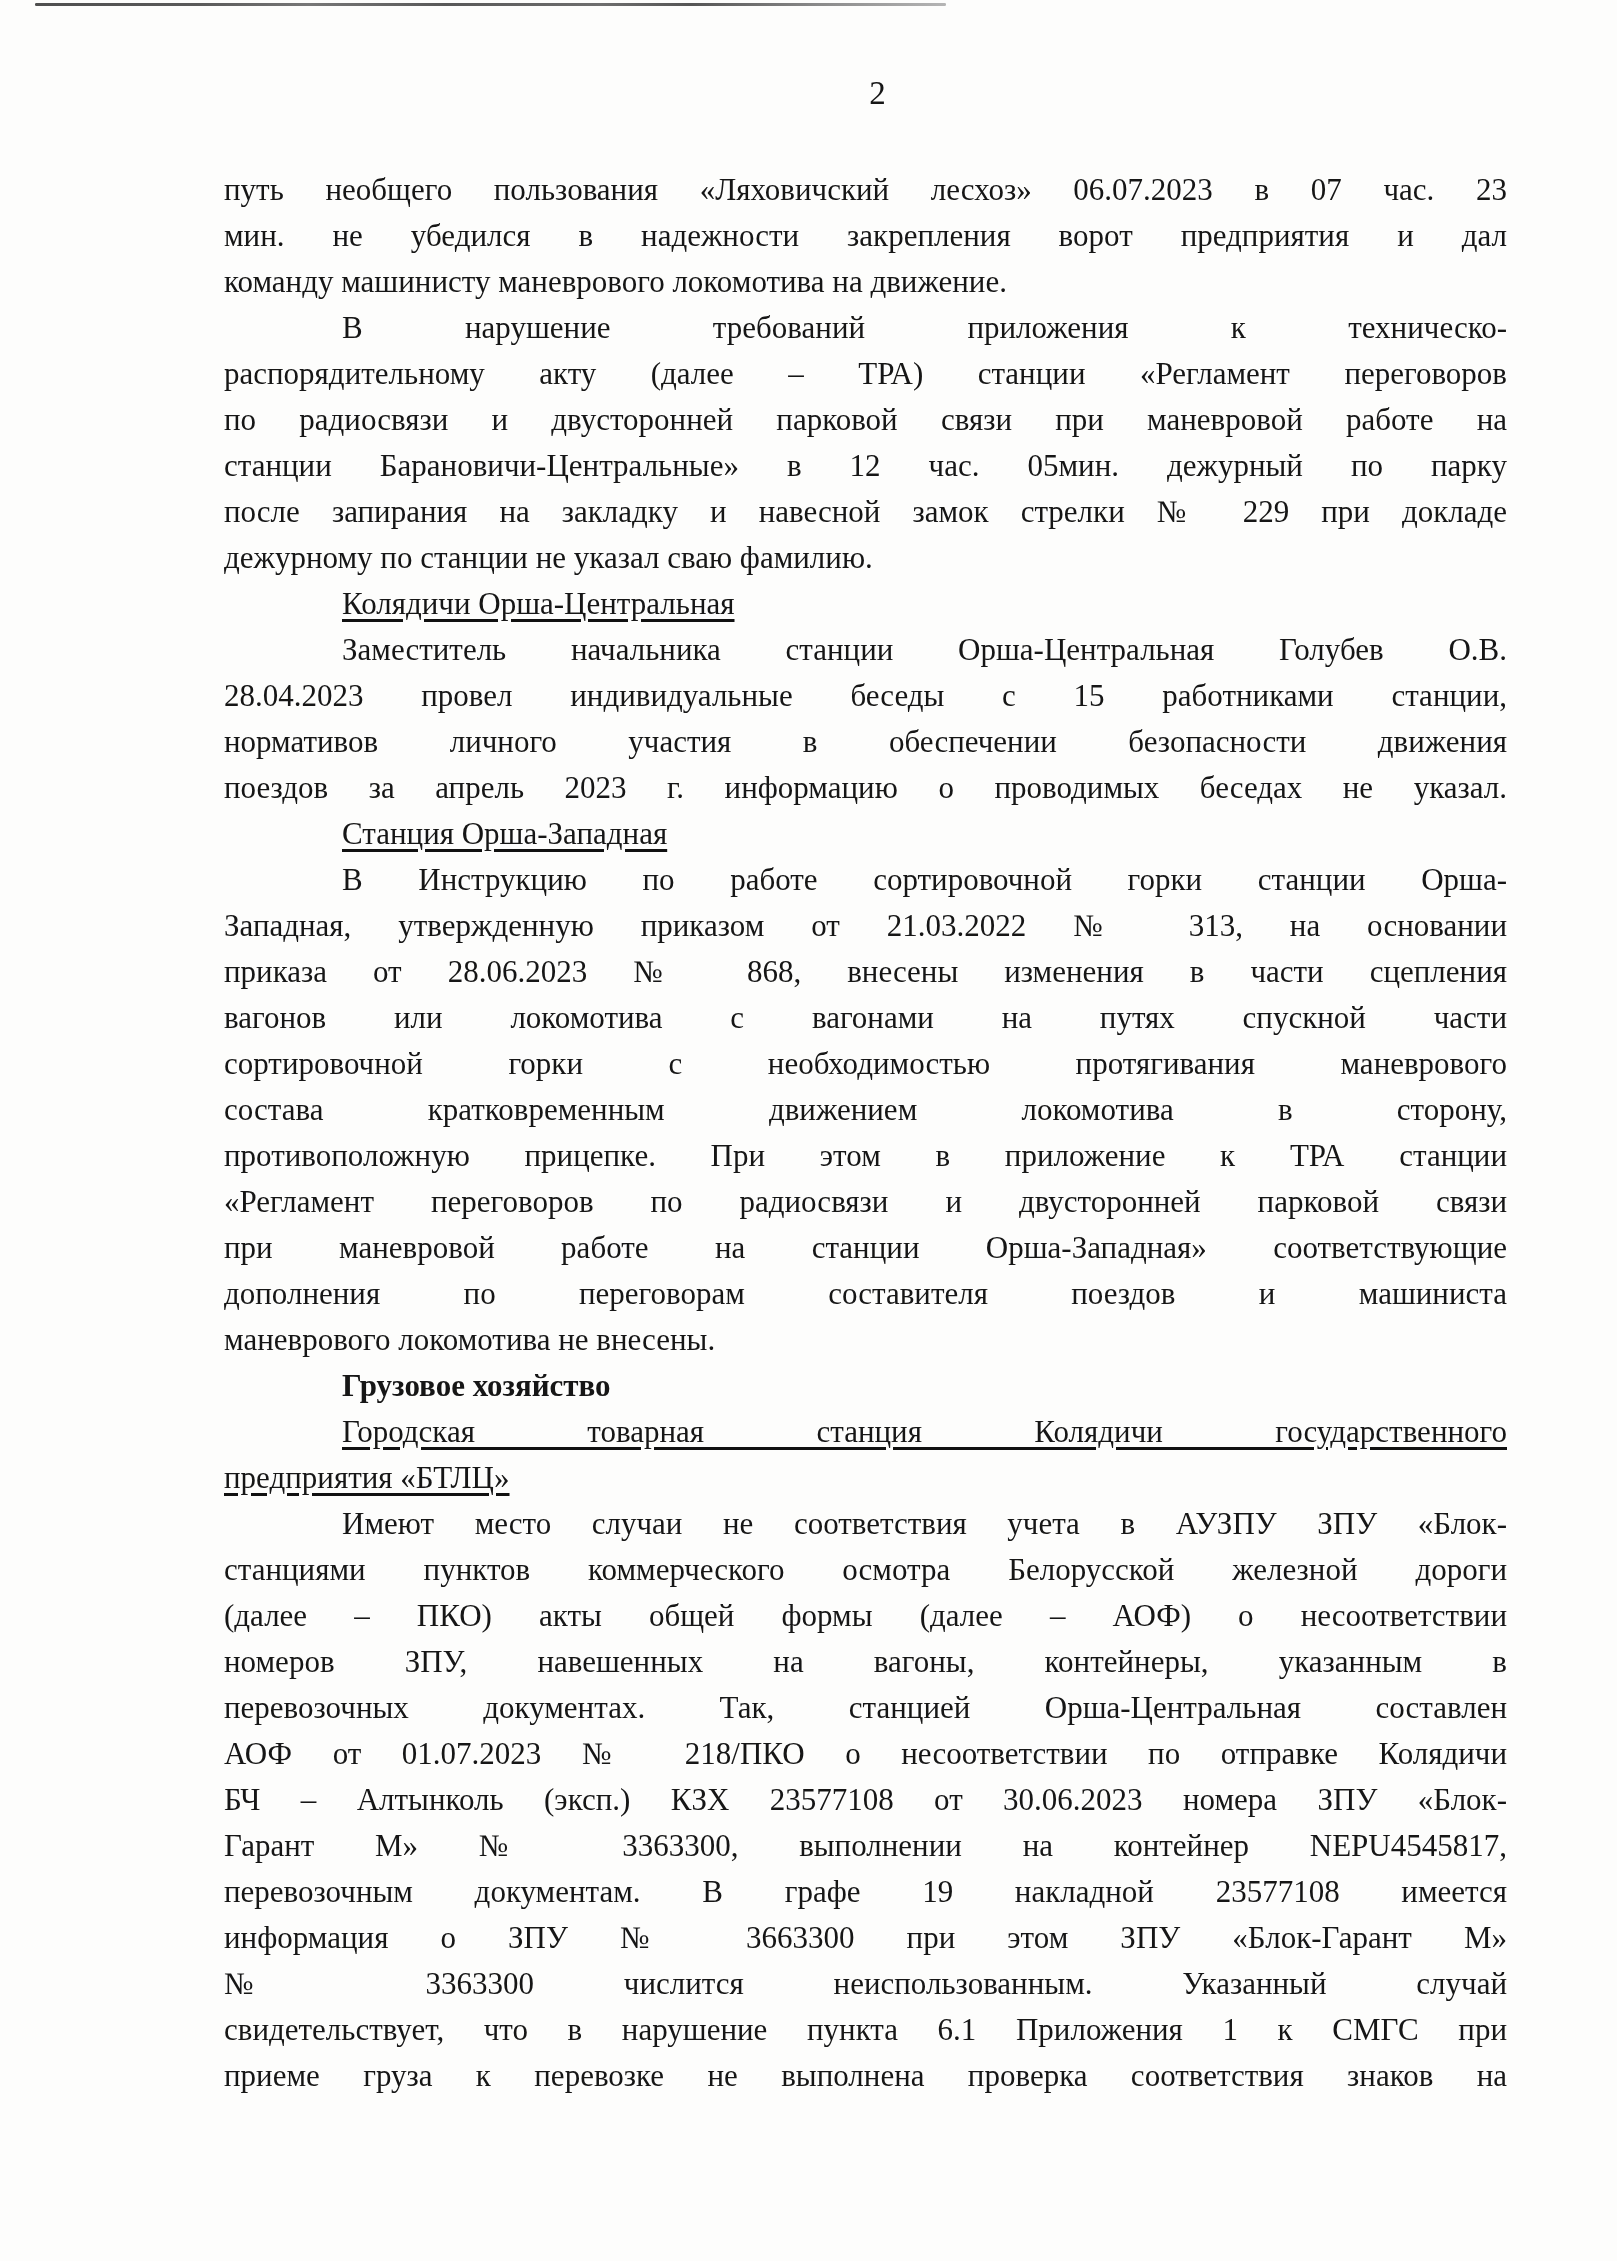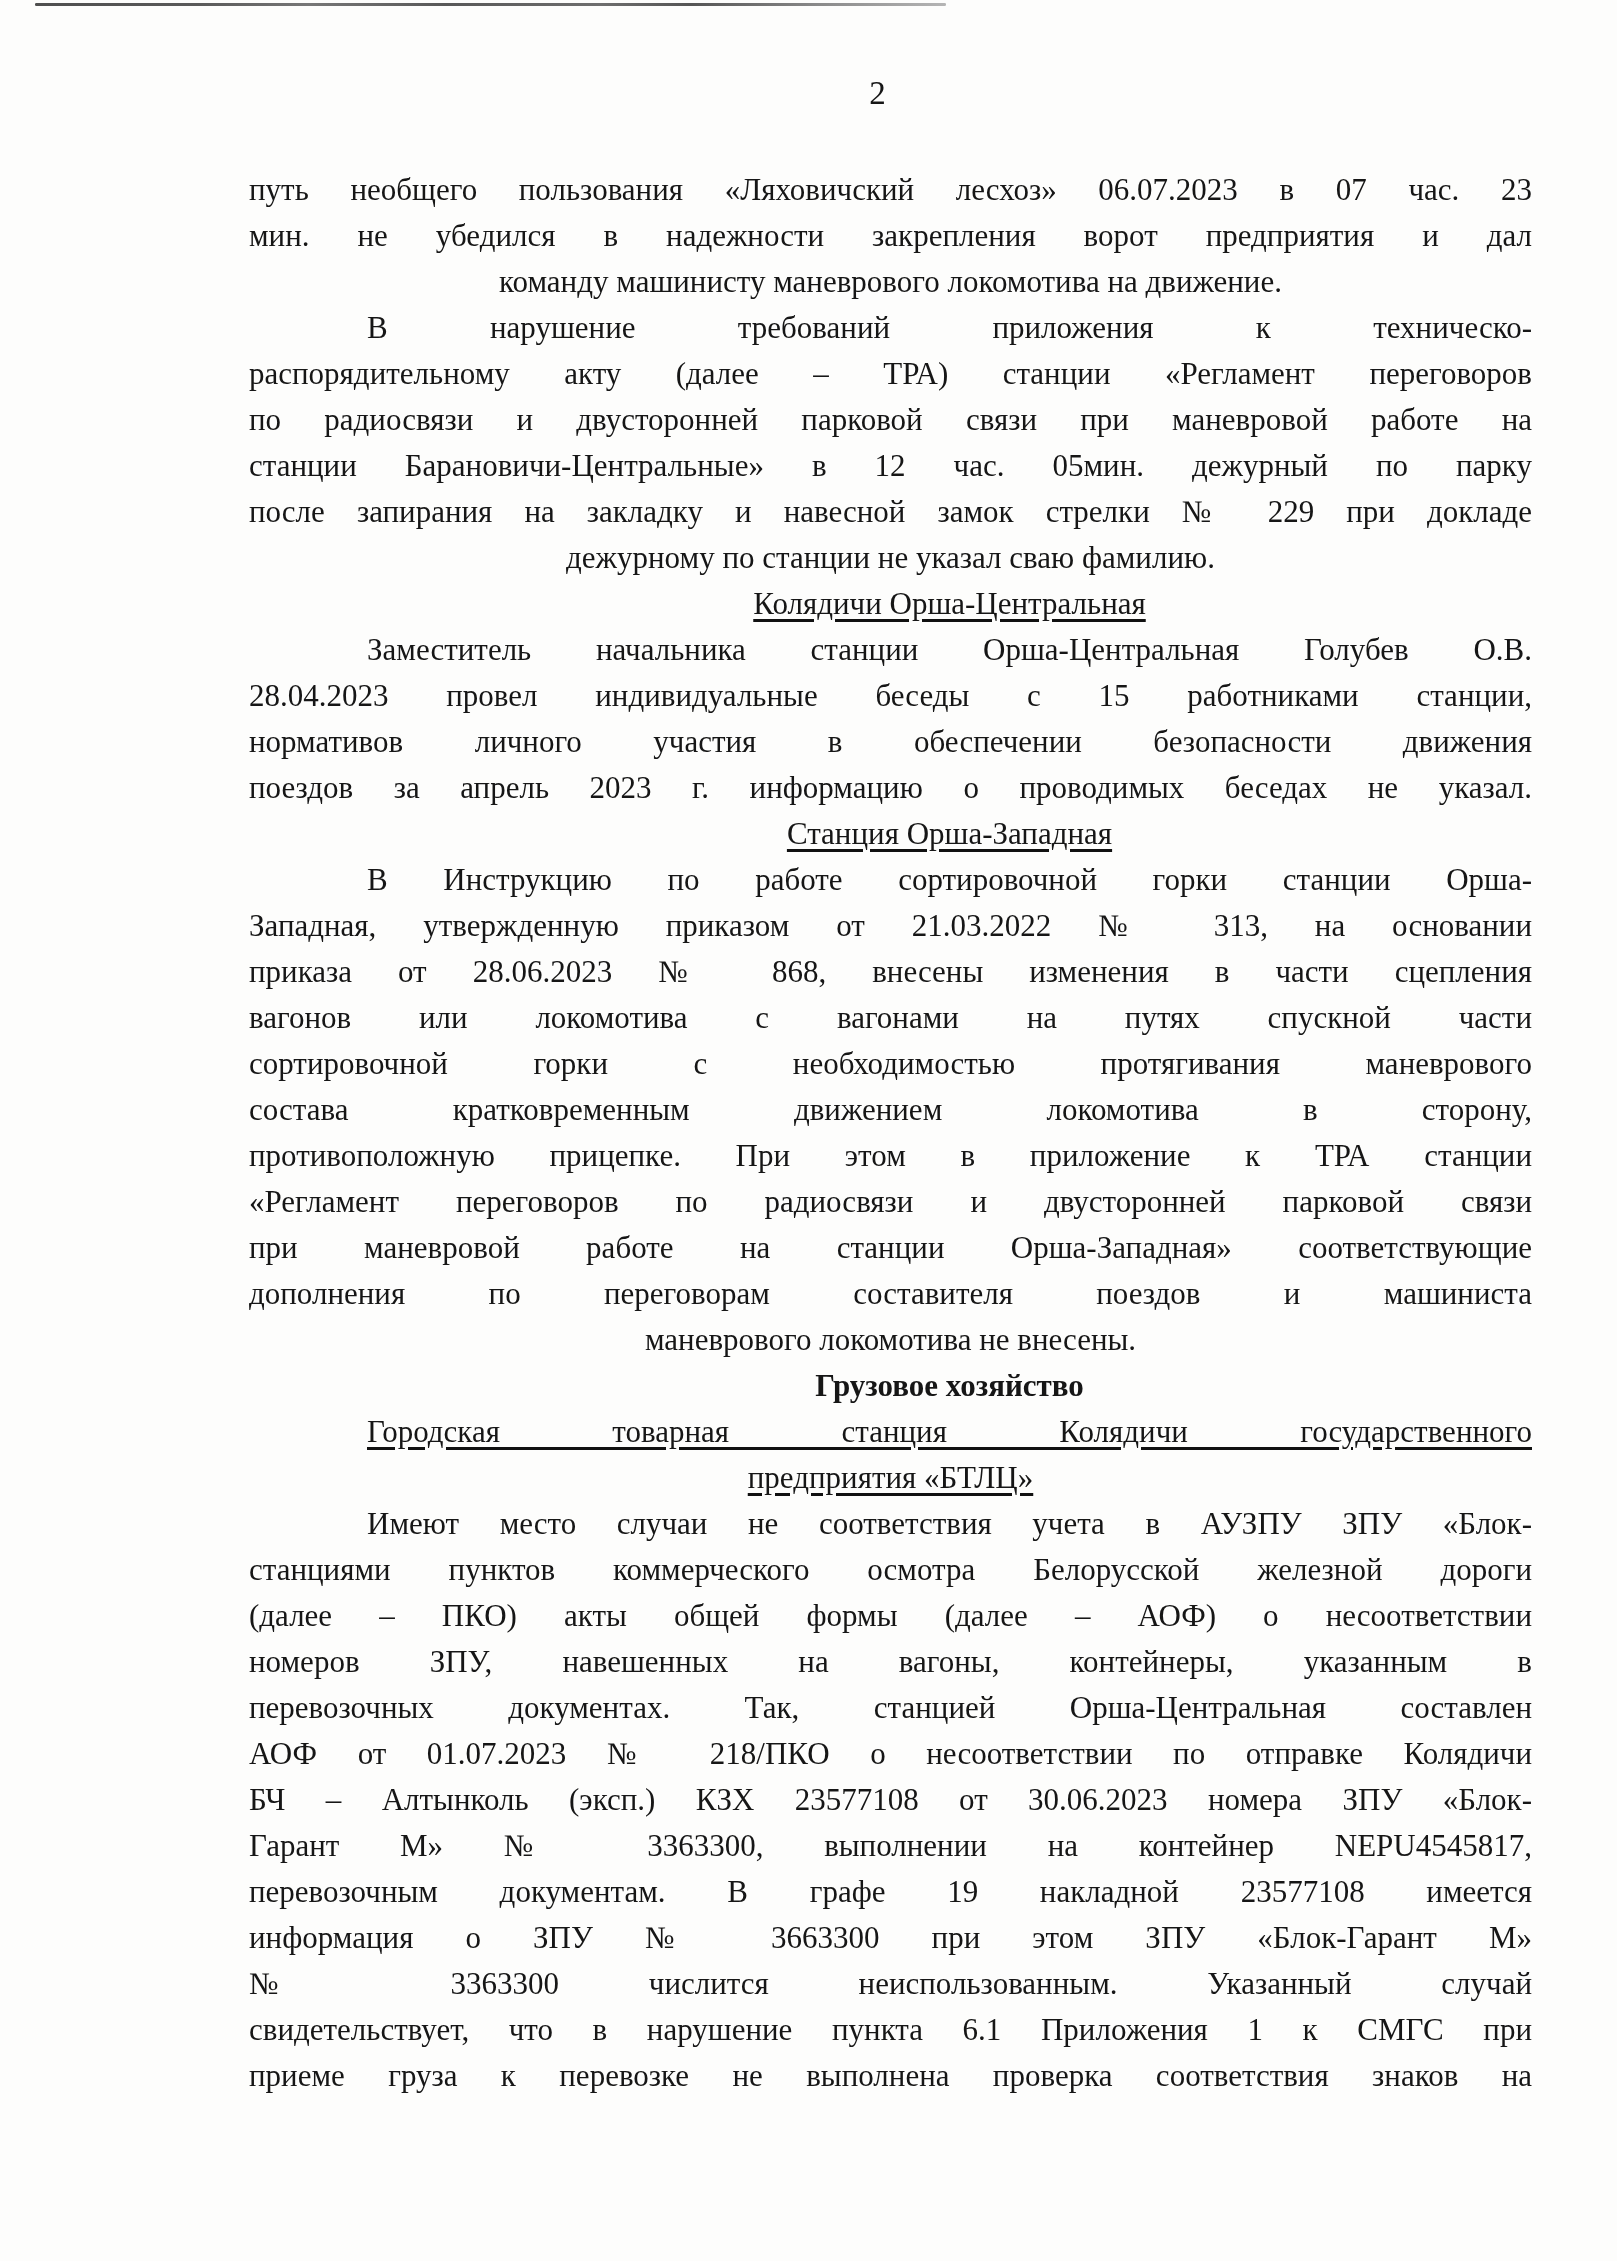--- a/index.html
+++ b/index.html
@@ -29,28 +29,28 @@
     top: 74px;
     left: 236px;
     width: 1283px;
     text-align: center;
     font-size: 33px;
     line-height: 38px;
   }
   .content {
     position: absolute;
     top: 167px;
-    left: 249px;
+    left: 224px;
     width: 1283px;
     font-size: 31px;
     line-height: 46px;
   }
   .ln {
     width: 1283px;
-    text-align: center;
+    text-align: left;
     white-space: normal;
   }
   .ln.j {
     text-align: justify;
     text-align-last: justify;
   }
   .ln.ind { text-indent: 118px; }
   .ln.b { font-weight: bold; }
   .u {
     text-decoration-line: underline;

